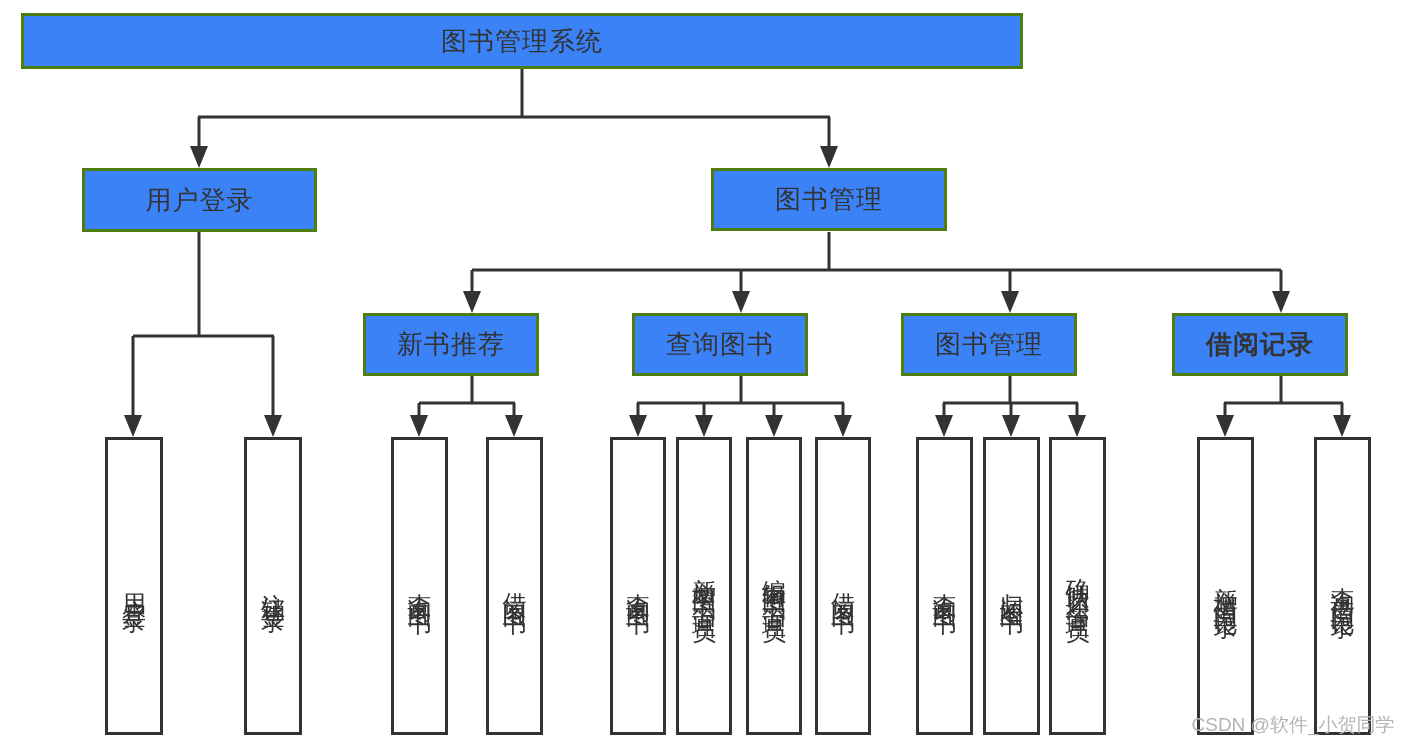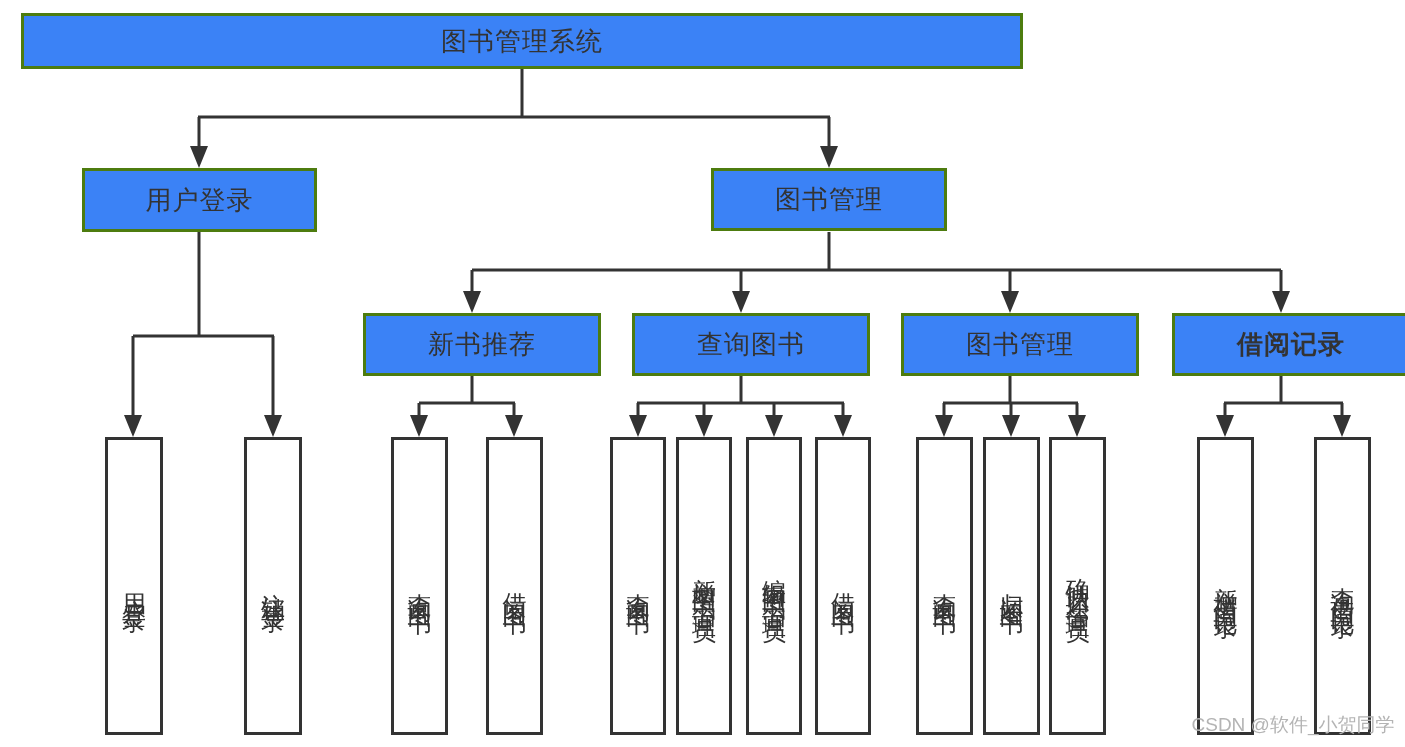--- a/index.html
+++ b/index.html
@@ -47,21 +47,21 @@
   }
   .leaf .vlbl {
     writing-mode: vertical-rl;
     text-orientation: mixed;
     color: #333333;
     font-size: 24px;
     letter-spacing: 6px;
     line-height: 1;
     white-space: nowrap;
   }
-  .l3 { top: 313px; height: 63px; width: 238px; }
+  .l3 { top: 313px; height: 63px; width: 176px; }
   #watermark {
     position: absolute;
     left: 1183px;
     top: 712px;
     width: 220px;
     text-align: center;
     font-size: 19px;
     color: #b4b4b4;
     z-index: 3;
     white-space: nowrap;

